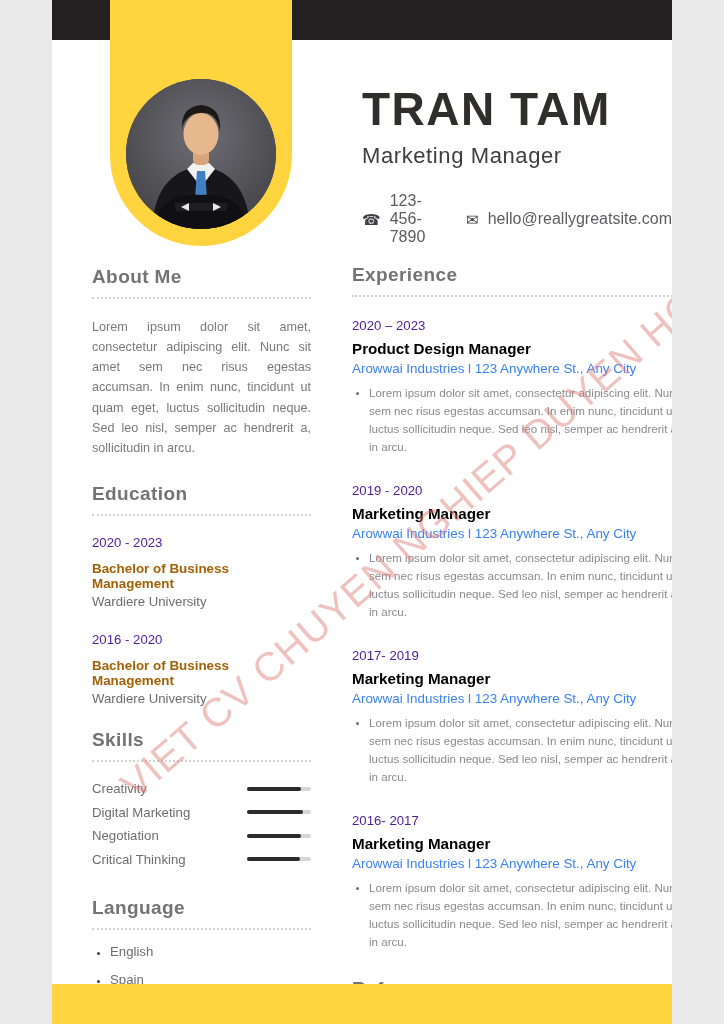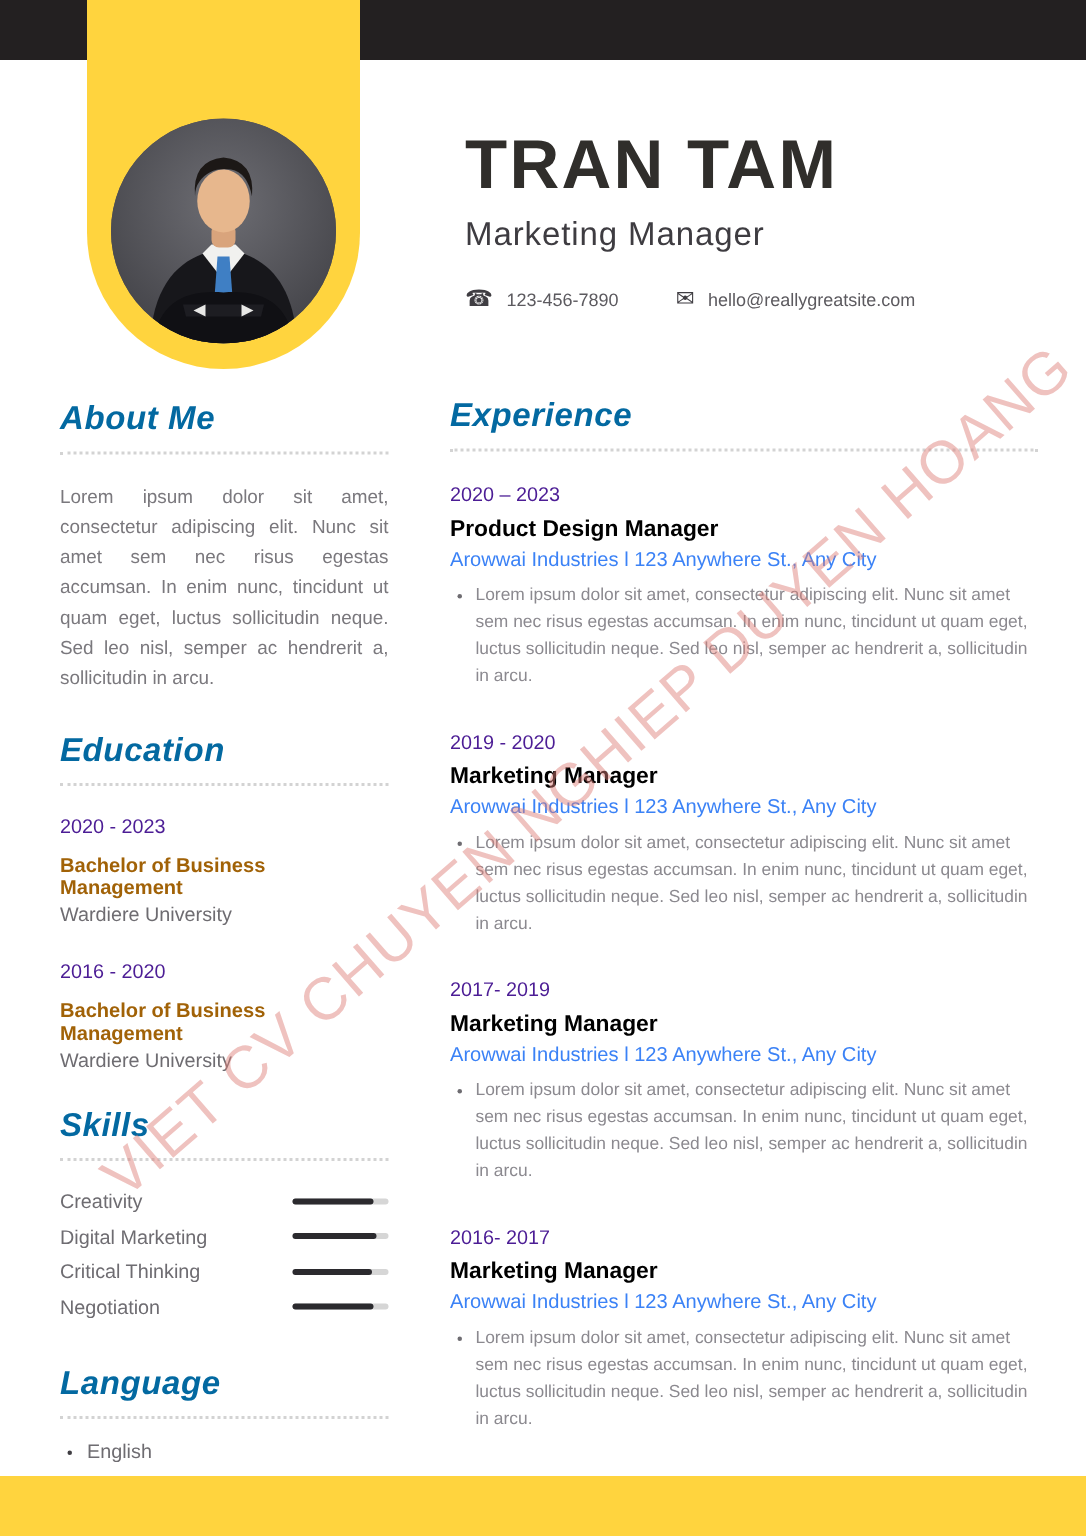--- a/index.html
+++ b/index.html
@@ -1,17 +1,17 @@
 <!DOCTYPE html>
 <html><head>
 <meta charset="utf-8">
 <style>
   html,body{margin:0;padding:0;background:#e9e9e9;}
   .page{
-    position:relative;width:724px;height:1024px;margin:0 auto;
+    position:relative;width:620px;height:1024px;margin:0 auto;
     background:#ffffff;overflow:hidden;
     font-family:"Liberation Sans",sans-serif;color:#6e6c71;
   }
   
   .topbar{position:absolute;top:0;left:0;width:724px;height:40px;background:#232021;}
   
   .badge{position:absolute;left:58px;top:0;width:182px;height:246px;background:#FFD43E;
          border-radius:0 0 91px 91px;z-index:2;}
   .photo{position:absolute;left:16px;top:79px;width:150px;height:150px;border-radius:50%;
          overflow:hidden;background:#4c4c52;}
@@ -19,27 +19,27 @@
   
   .footbar{position:absolute;left:0;bottom:0;width:724px;height:40px;background:#FFD43E;}
 
   
   .header{position:absolute;left:310px;top:86px;z-index:1;}
   .name{font-size:46px;line-height:1;font-weight:bold;letter-spacing:1.5px;color:#302e2b;}
   .subtitle{font-size:22px;letter-spacing:.6px;color:#3e3c41;margin-top:11px;}
   .contacts{display:flex;align-items:center;gap:38px;margin-top:23px;}
   .contact{display:flex;align-items:center;gap:9px;}
   .contact .cicon{font-size:15px;color:#3f3d42;line-height:1;}
-  .contact .cval{font-size:12px;color:#5c5a5f;text-align:right;}
+  .contact .cval{font-size:16px;color:#5c5a5f;}
 
   
   .left-col{position:absolute;left:40px;top:266px;width:219px;}
   .right-col{position:absolute;left:300px;top:264px;width:392px;}
 
-  h2.sec{font-size:22px;font-weight:bold;letter-spacing:.4px;color:#0369a1;margin:0;font-style:italic;}
+  h2.sec{font-size:19px;font-weight:bold;letter-spacing:.4px;color:#737373;margin:0;}
   .rule{border:0;border-bottom:2px dotted #d3d3d3;margin:9px 0 0 0;height:0;}
 
   
   .about-text{margin-top:18px;font-size:12.6px;line-height:1.6;color:#7a787d;text-align:justify;}
 
   
   .edu-sec{margin-top:25px;}
   .edu-item{margin-top:19px;}
   .edu-item + .edu-item{margin-top:23px;}
   .period{font-size:13.2px;color:#4c1d95;}
@@ -167,29 +167,29 @@
               <span class="skill-fill" style="display: block; width: 85%;"></span>
             </span>
         </div>
         <div class="skill-row">
           <span class="skill-label">Digital Marketing</span>
           <span class="skill-bar">
               <span class="skill-fill" style="display: block; width: 88%;"></span>
             </span>
         </div>
         <div class="skill-row">
+          <span class="skill-label">Negotiation</span>
+          <span class="skill-bar">
+              <span class="skill-fill" style="display: block; width: 85%;"></span>
+            </span>
+        </div>
+        <div class="skill-row">
           <span class="skill-label">Critical Thinking</span>
           <span class="skill-bar">
               <span class="skill-fill" style="display: block; width: 83%;"></span>
-            </span>
-        </div>
-        <div class="skill-row">
-          <span class="skill-label">Negotiation</span>
-          <span class="skill-bar">
-              <span class="skill-fill" style="display: block; width: 85%;"></span>
             </span>
         </div>
       </div>
     </section>
 
     <section class="lang-sec">
       <h2 class="sec">Language</h2>
       <hr class="rule">
       <ul class="lang-list">
         <li>English</li>

